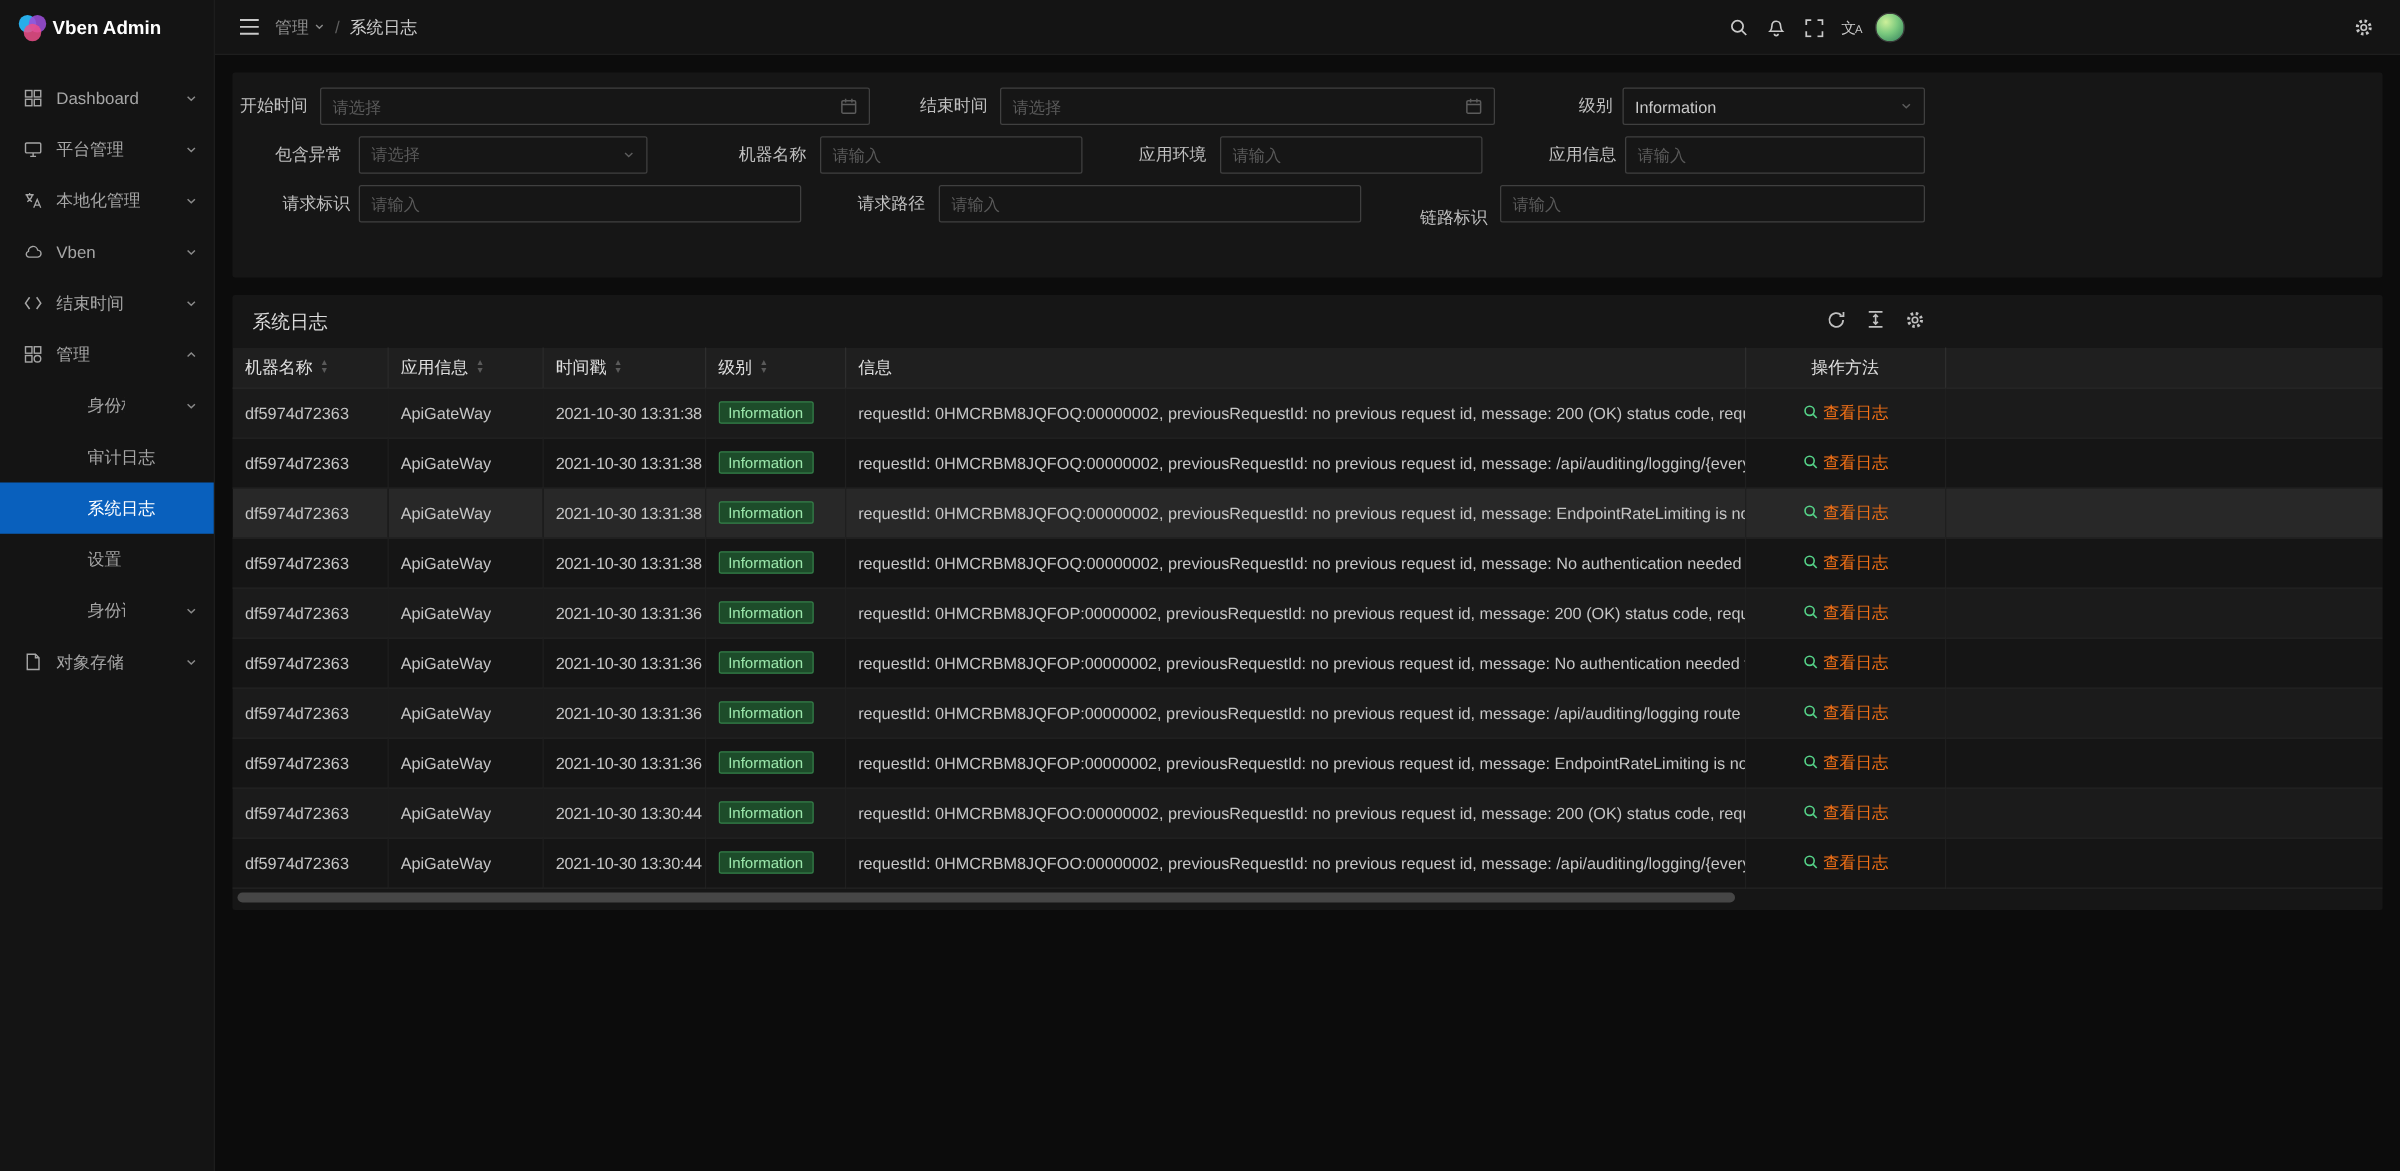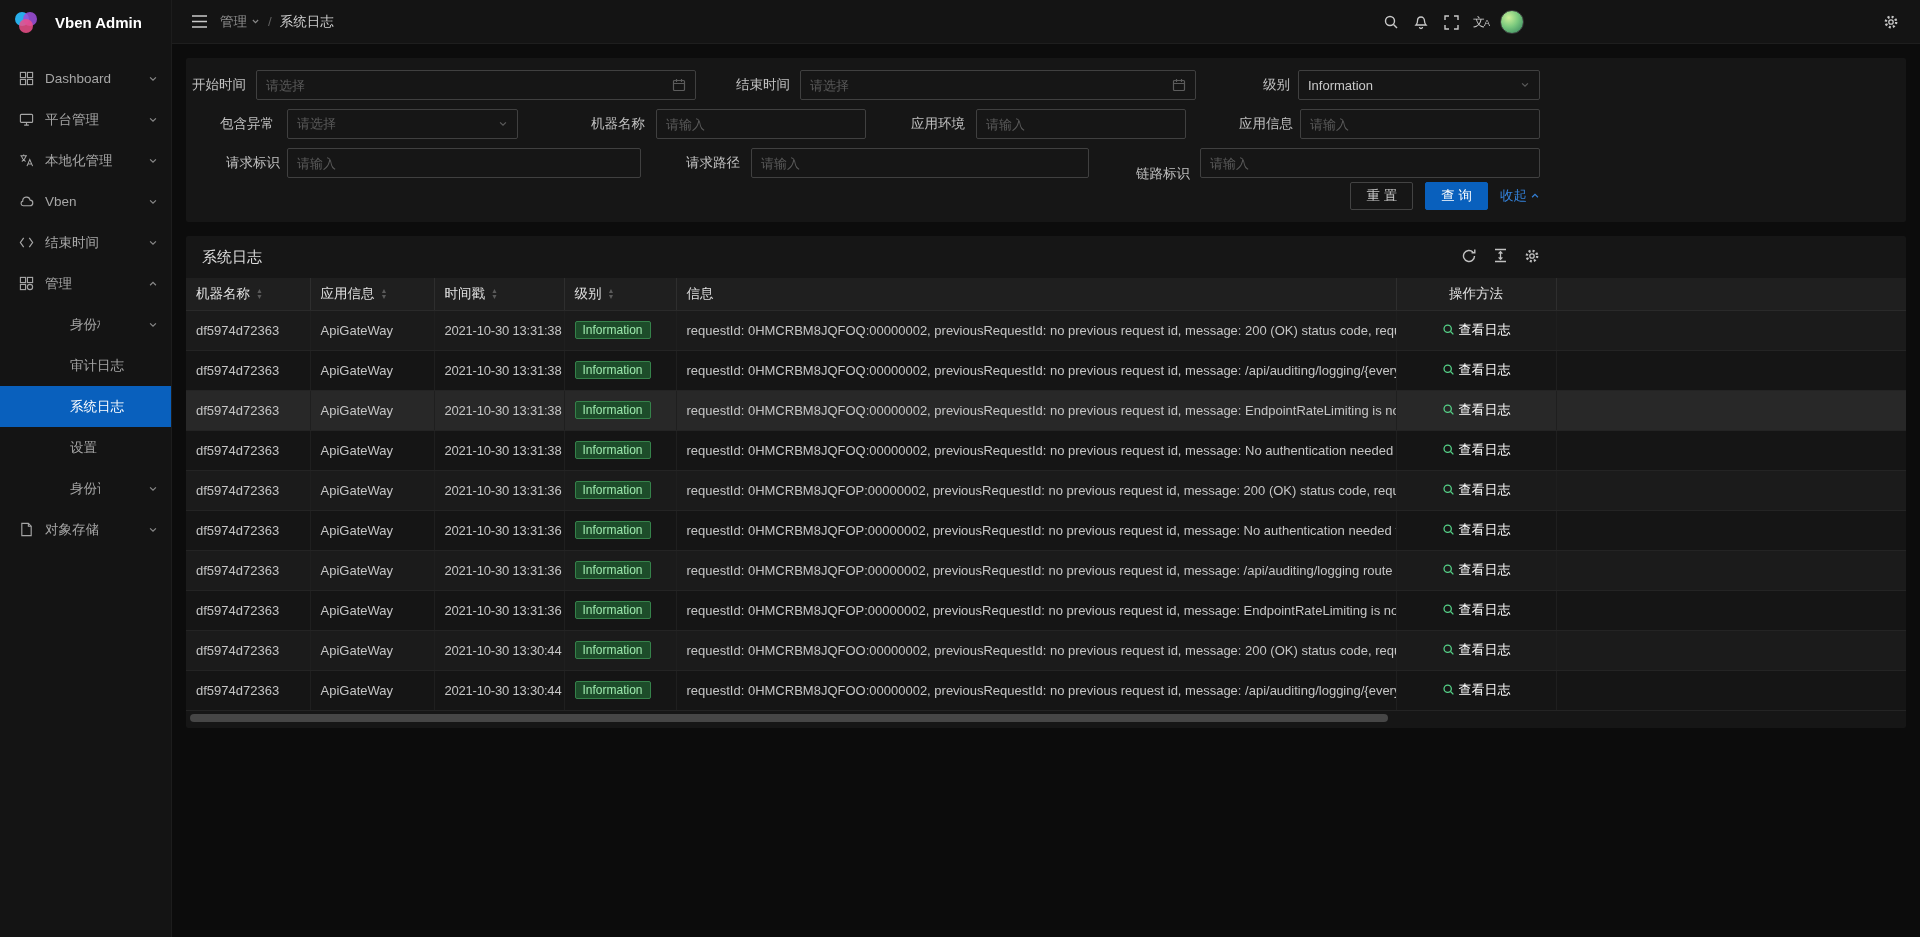--- a/index.html
+++ b/index.html
@@ -6,21 +6,21 @@
   html,body { width:1920px; height:937px; }
   body {
     background:#0c0c0c;
     font-family:"Liberation Sans","DejaVu Sans",sans-serif;
     font-size:14px; color:#c9c9c9; overflow:hidden;
   }
   .app { display:flex; width:100%; height:100%; }
 
   
   .sidebar { width:172px; background:#141414; flex-shrink:0; border-right:1px solid #1d1d1d; }
-  .logo { height:44px; display:flex; align-items:center; gap:16px; padding-left:13px; }
+  .logo { height:44px; display:flex; align-items:center; gap:3px; padding-left:13px; }
   .logo-text { color:#ffffff; font-weight:bold; font-size:15px; white-space:nowrap; }
   .menu { padding-top:14px; }
   .menu-item { height:41px; display:flex; align-items:center; padding:0 13px 0 19px;
     color:#a6a6a6; cursor:pointer; font-size:13.5px; white-space:nowrap; }
   .menu-item .mi-icon { width:16px; margin-right:10px; display:flex; align-items:center; }
   .menu-item .mi-label { flex:1; overflow:hidden; }
   .menu-item .mi-chevron { color:#8a8a8a; display:flex; }
   .menu-item.sub { padding-left:70px;gap:48px; }
   .menu-item.active { background:#0960bd; color:#ffffff; }
 
@@ -91,21 +91,21 @@
     border-bottom:1px solid #242424; border-right:1px solid #1f1f1f;
     white-space:nowrap; overflow:hidden; }
   table.grid td:last-child { border-right:none; }
   td.ts { font-size:12.5px; letter-spacing:-0.2px; }
   .trow:nth-child(odd) { background:#1b1b1b; }
   .trow:nth-child(even) { background:#151515; }
   .trow.hl { background:#282828; }
   .tag { display:inline-block; padding:1px 7px; font-size:12px; border-radius:2px;
     background:#1d4c2a; border:1px solid #35824a; color:#9ce8ac; }
   td.act { text-align:center; }
-  .view-link { color:#ffffff; display:inline-flex; align-items:center; gap:4px;
+  .view-link { color:#f97316; display:inline-flex; align-items:center; gap:4px;
     cursor:pointer; font-size:13px; }
 
   .hscroll { height:8px; margin:3px 4px 0 4px; width:1206px; position:relative; }
   .hthumb { position:absolute; left:0; top:0; height:8px; width:1198px;
     background:#464646; border-radius:4px; cursor:pointer; }
 
   .pagination { height:38px; width:1354px; display:flex; align-items:center;
     justify-content:flex-end; gap:8px; font-size:13px; color:#a8a8a8; }
   .pg-total { margin-right:6px; color:#a0a0a0; }
   .pg-item { min-width:26px; height:26px; line-height:26px; text-align:center;
@@ -386,32 +386,20 @@
         <label class="ff-label" style="top:90px;left:494px;width:60px">请求路径</label>
         <div class="ctl" style="top:90px;left:565px;width:338px">
           <input placeholder="请输入" style="">
         </div>
 
         <label class="ff-label" style="top:101px;left:944px;width:60px">链路标识</label>
         <div class="ctl" style="top:90px;left:1014px;width:340px">
           <input placeholder="请输入" style="">
         </div>
 
-        <div class="filter-actions">
-          <button class="btn ghost">重 置</button>
-          <button class="btn primary">查 询</button>
-          <a class="collapse-link">
-            <span>收起</span>
-            <span style="display:flex;">
-                <svg width="10" height="10" viewBox="0 0 12 12" fill="none" stroke="#3380d8" stroke-width="1.5">
-                  <path d="M2.5 7.5L6 4l3.5 3.5"></path>
-                </svg>
-              </span>
-          </a>
-        </div>
       </section>
 
       <section class="panel table-panel">
         <div class="tp-head">
           <h2 class="tp-title">系统日志</h2>
         </div>
         <div class="tp-tools">
           <span class="tool">
             <svg width="16" height="16" viewBox="0 0 16 16" fill="none" stroke="#c0c0c0" stroke-width="1.4">
                 <path d="M13.5 8a5.5 5.5 0 1 1-1.6-3.9"></path>

